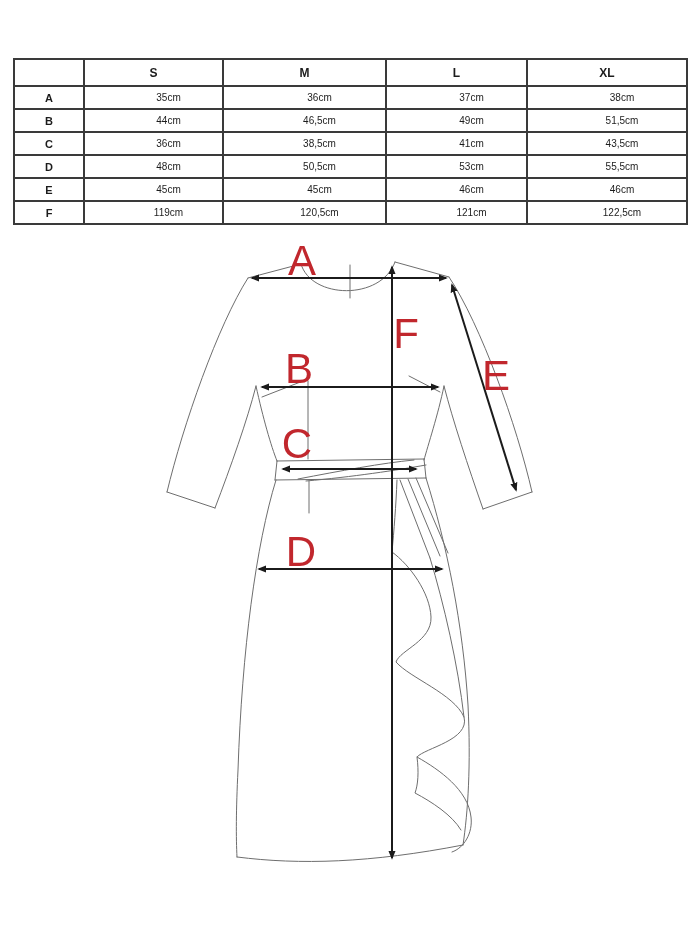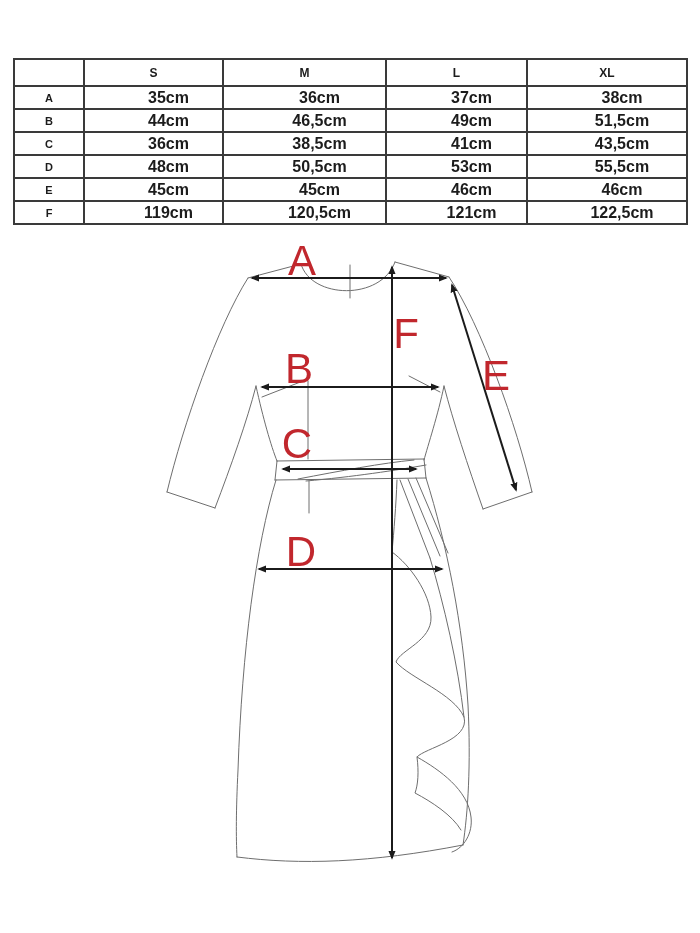--- a/index.html
+++ b/index.html
@@ -41,22 +41,22 @@
     font-size: 12px;
     font-weight: bold;
   }
   table.size-table tbody th {
     height: 21px;
     font-size: 11px;
     font-weight: bold;
   }
   table.size-table tbody td {
     height: 21px;
-    font-size: 16px;
-    font-weight: bold;
+    font-size: 10px;
+    font-weight: normal;
     padding-left: 30px;
   }
 
   
   svg.dress-diagram {
     position: absolute;
     left: 0;
     top: 0;
     width: 700px;
     height: 933px;

